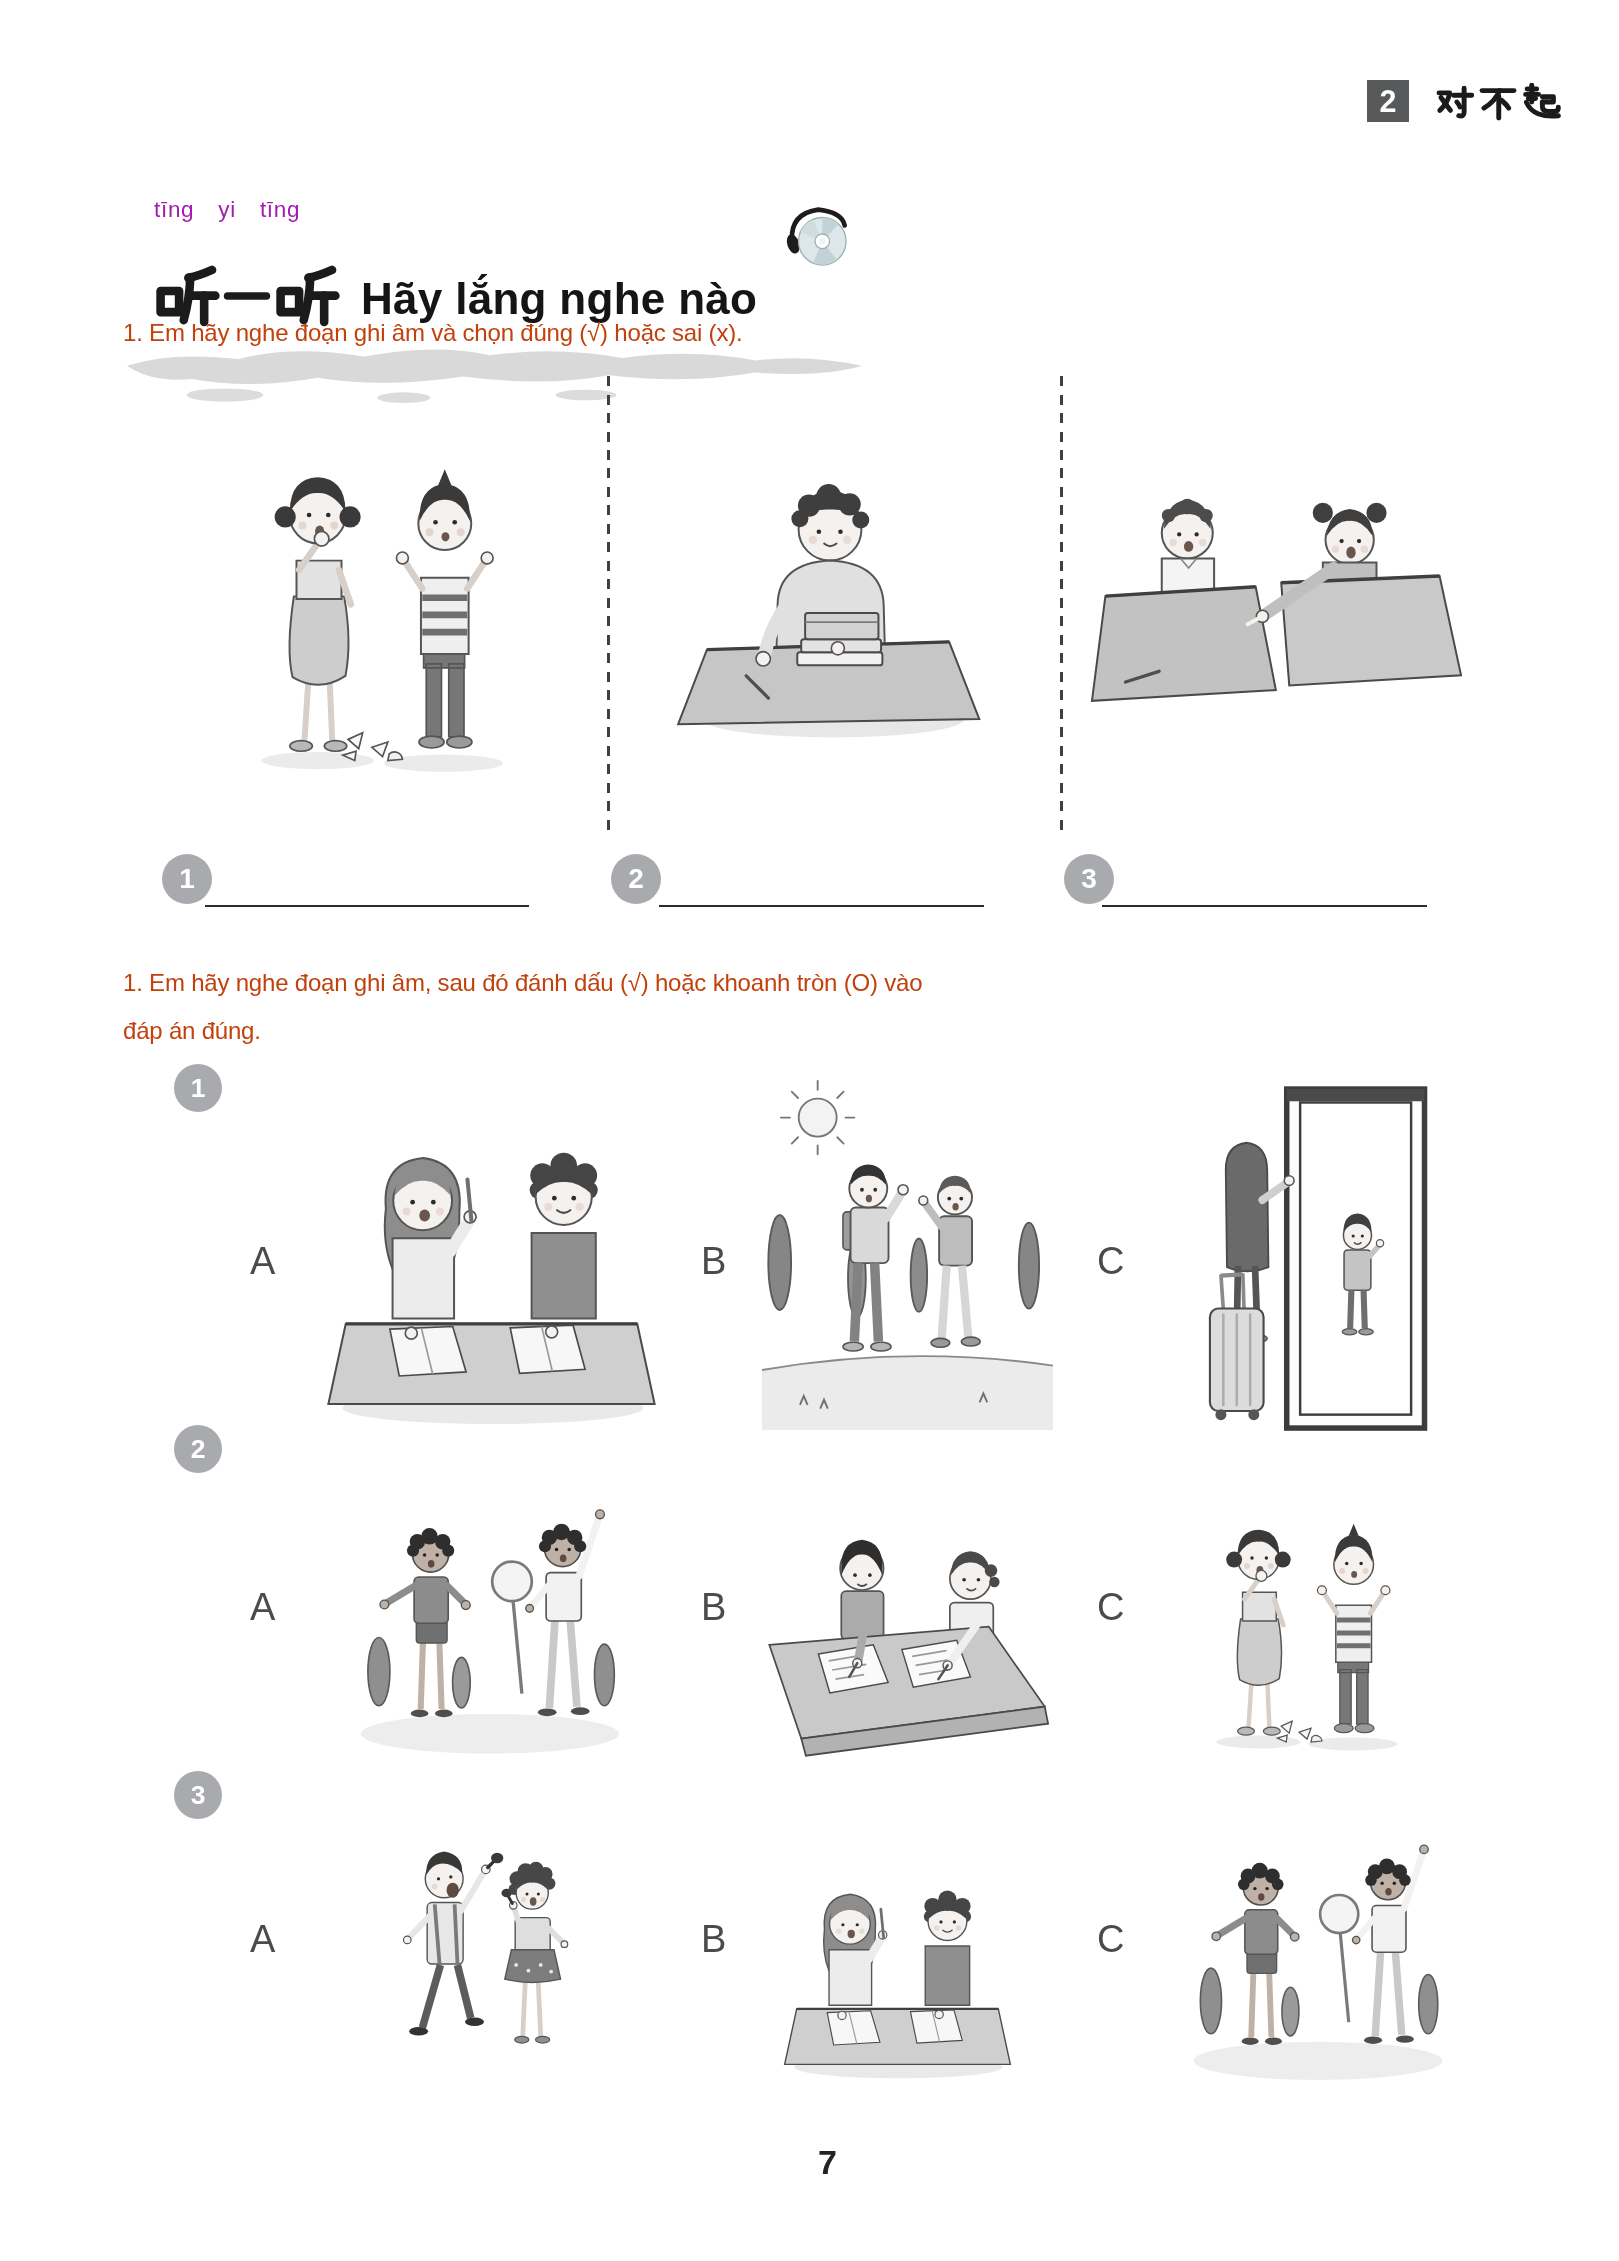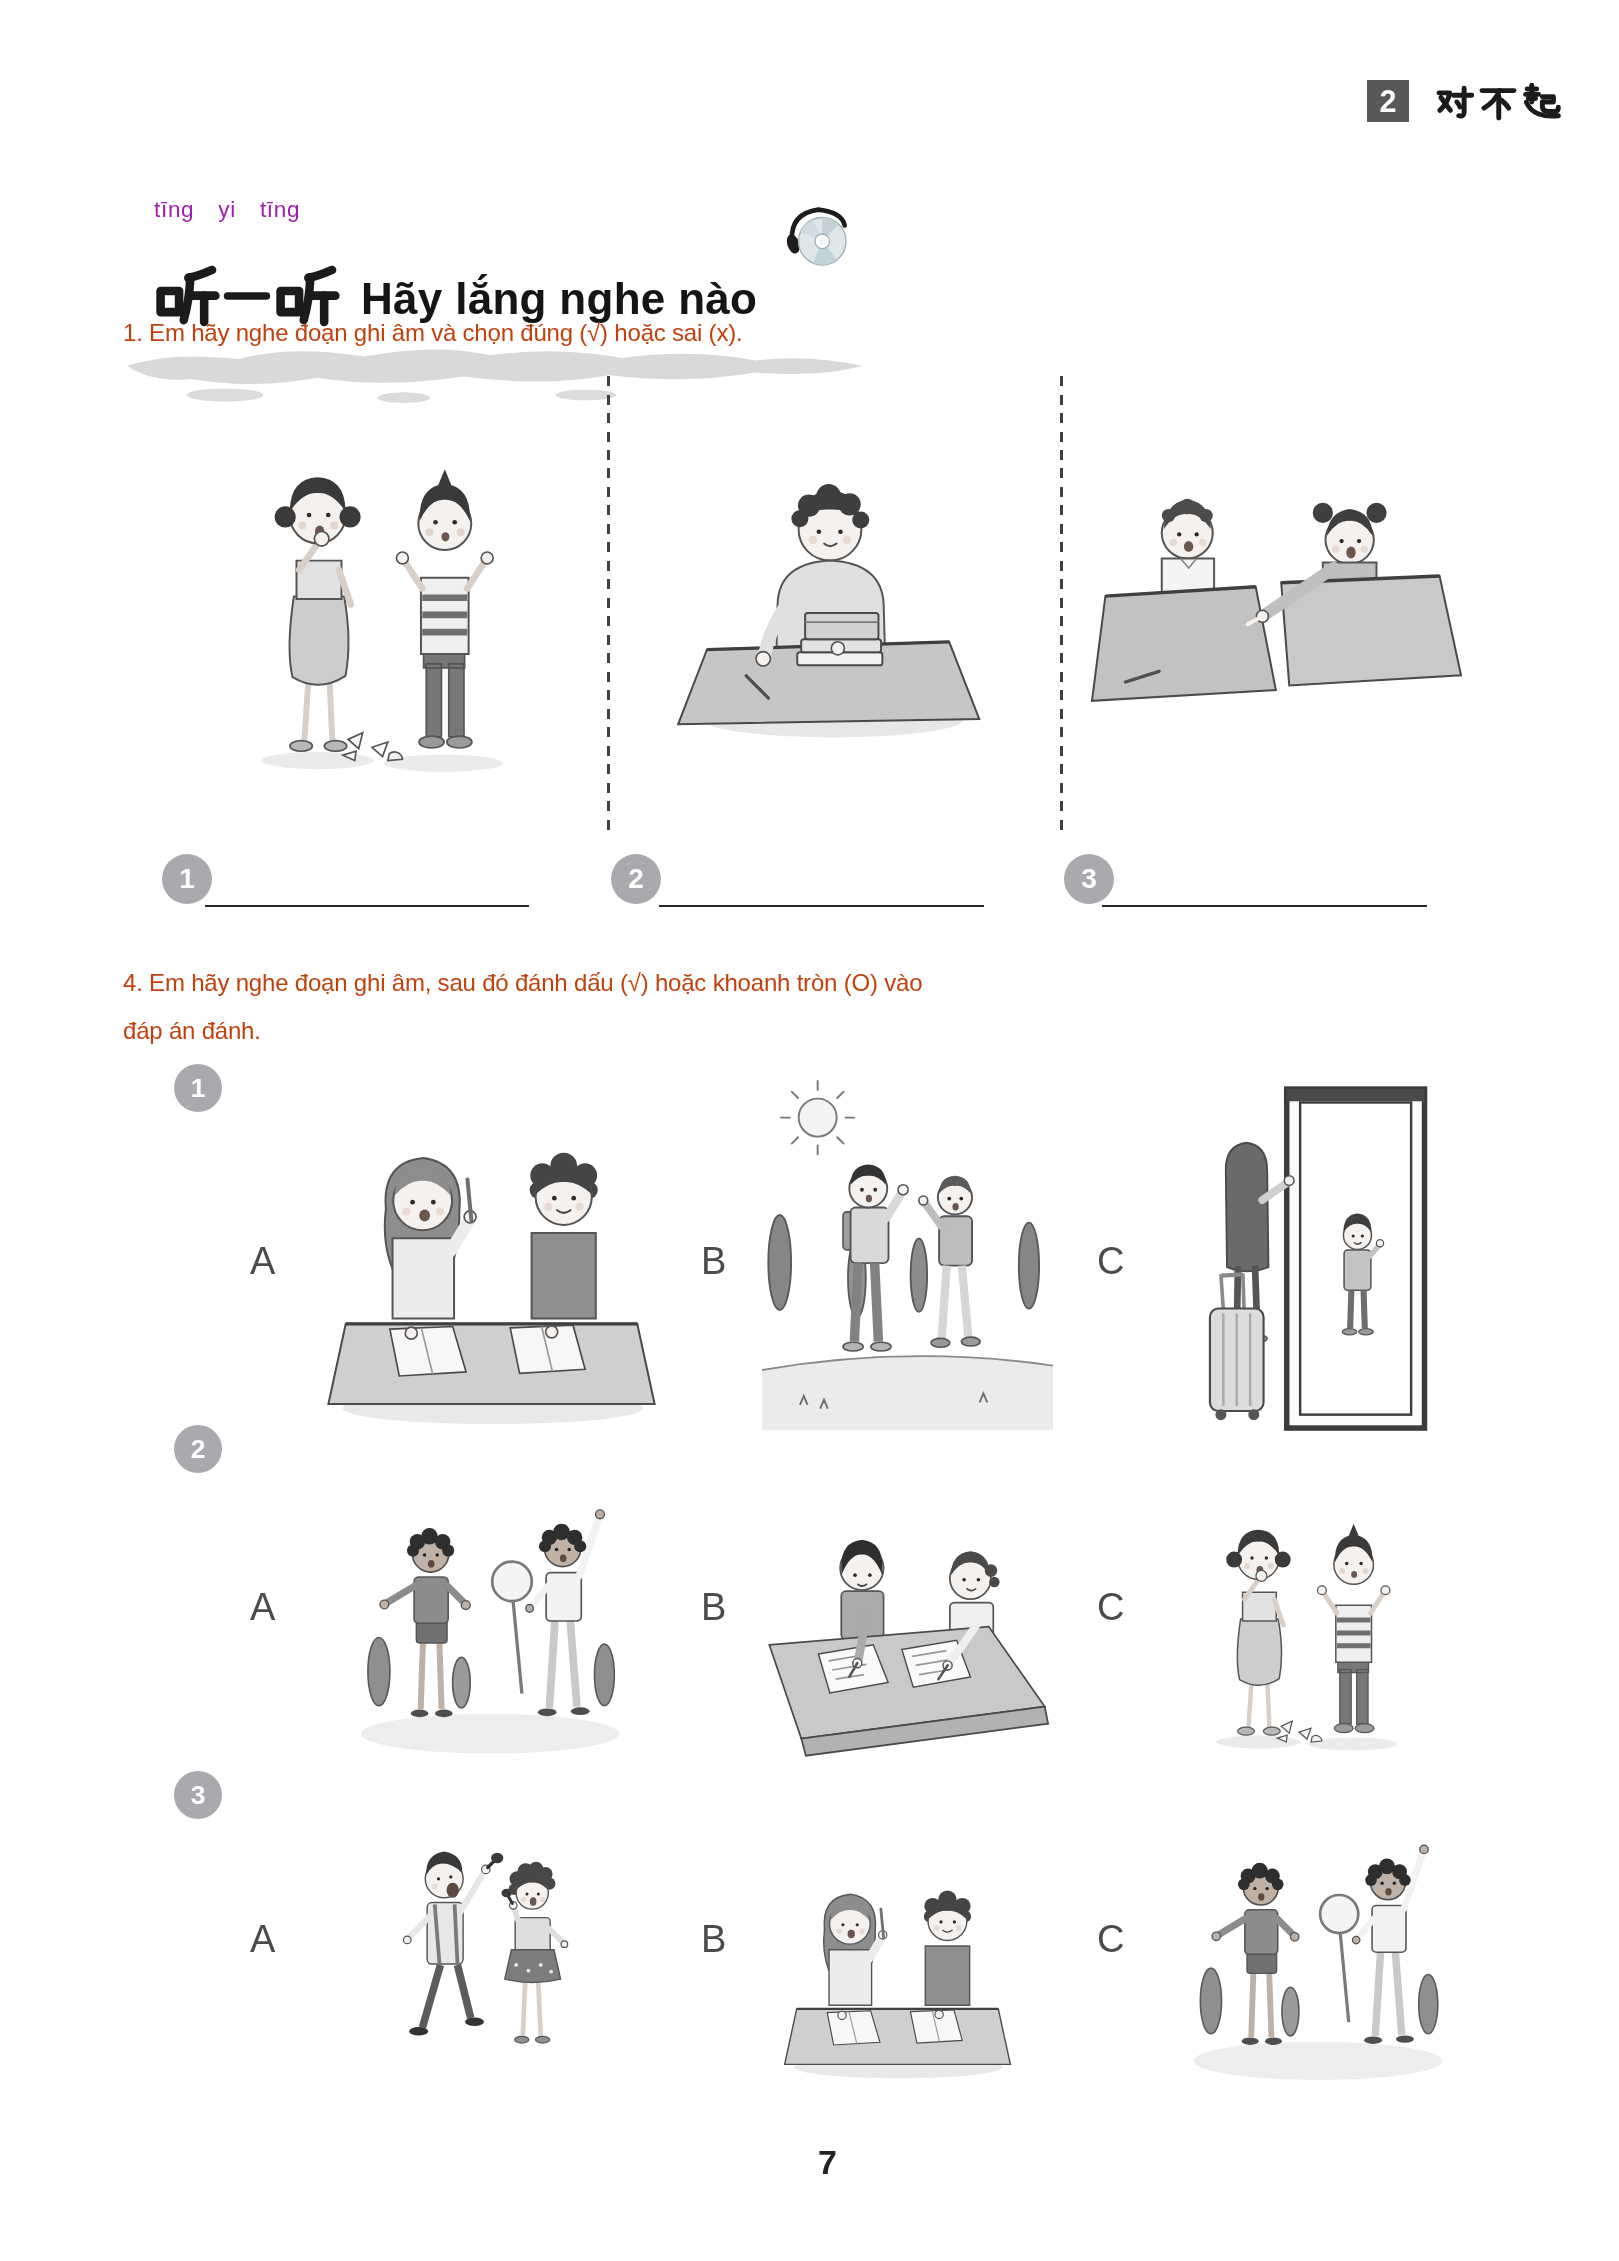--- a/index.html
+++ b/index.html
@@ -492,22 +492,22 @@
   <div class="abs badge badge-lg" style="left:611px;top:854px">
     <span>2</span>
   </div>
   <div class="abs badge badge-lg" style="left:1064px;top:854px">
     <span>3</span>
   </div>
   <div class="abs ansline" style="left:205px;top:905px;width:324px"></div>
   <div class="abs ansline" style="left:659px;top:905px;width:325px"></div>
   <div class="abs ansline" style="left:1102px;top:905px;width:325px"></div>
 
-  <div class="abs instr" style="left:123px;top:959px">4. Em hãy nghe đoạn ghi âm, sau đó đánh dấu (√) hoặc khoanh tròn (O) vào</div>
-  <div class="abs instr" style="left:123px;top:1007px">đáp án đánh.</div>
+  <div class="abs instr" style="left:123px;top:959px">1. Em hãy nghe đoạn ghi âm, sau đó đánh dấu (√) hoặc khoanh tròn (O) vào</div>
+  <div class="abs instr" style="left:123px;top:1007px">đáp án đúng.</div>
 
   <div class="abs badge badge-sm" style="left:174px;top:1064px">
     <span>1</span>
   </div>
   <div class="abs optlabel" style="left:250px;top:1240px">A</div>
   <svg class="scene" style="left:311px;top:1105px" width="361" height="328" viewBox="0 0 540 480" aria-label="girl-and-boy-studying-at-desk">
       <use href="#sym-deskpair"></use>
     </svg>
   <div class="abs optlabel" style="left:701px;top:1240px">B</div>
   <svg class="scene" style="left:762px;top:1068px" width="291" height="370" viewBox="0 0 460 560" aria-label="two-boys-greeting-outdoors-sunny">

